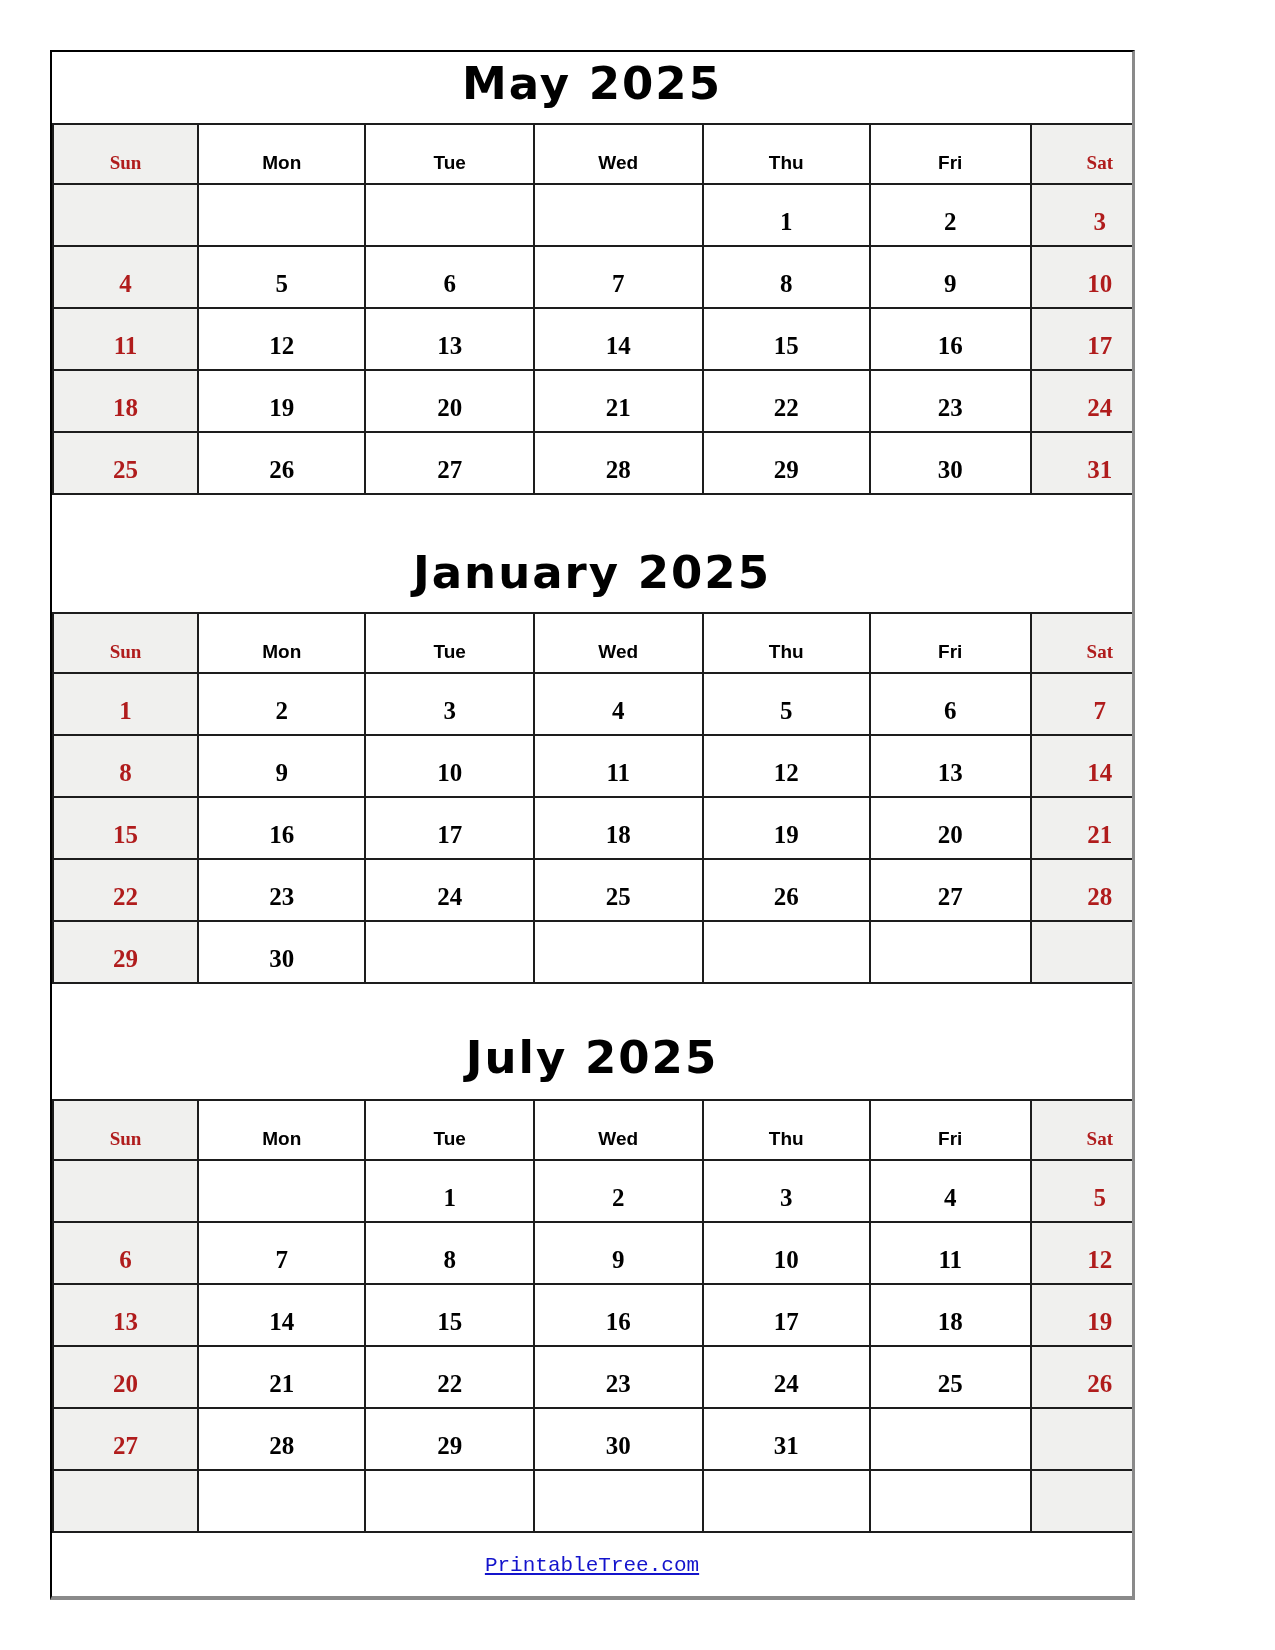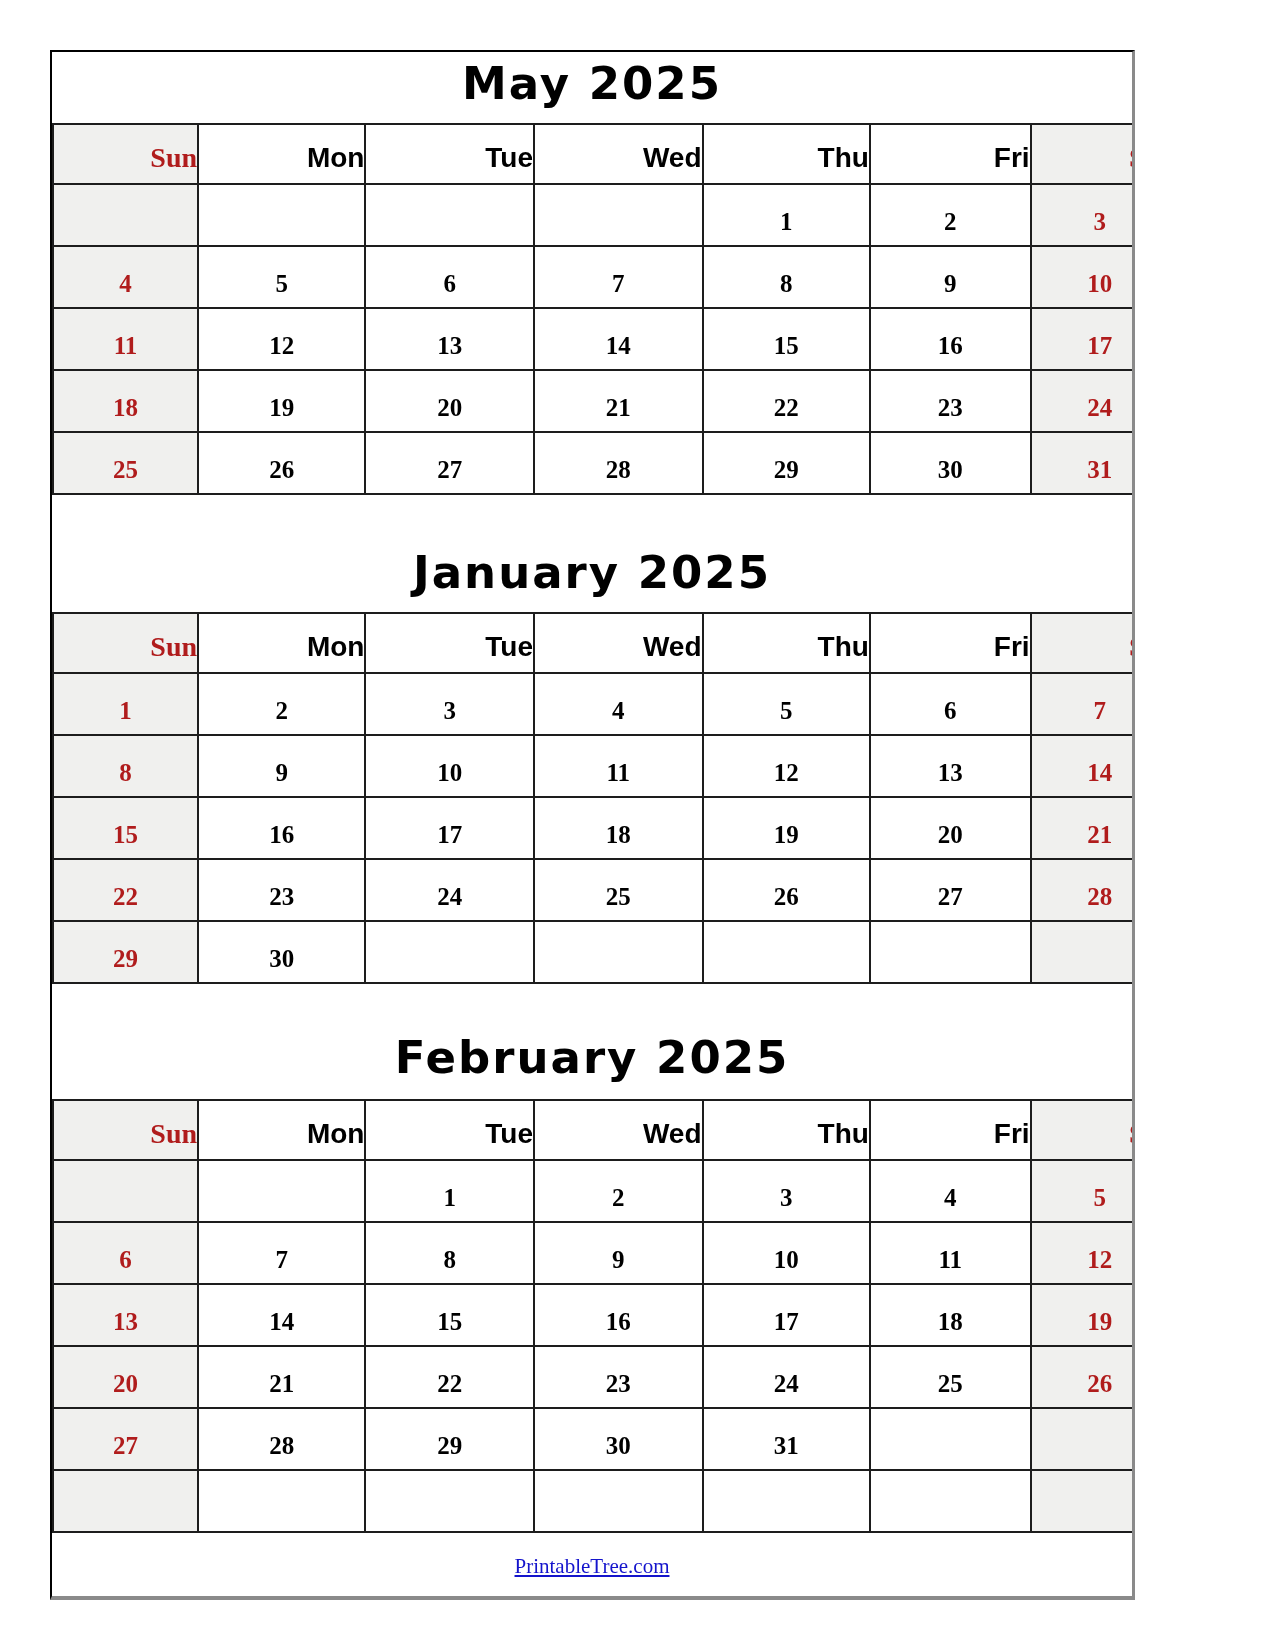--- a/index.html
+++ b/index.html
@@ -44,25 +44,24 @@
   table.cal th, table.cal td {
     border: 2px solid #1d1d1d;
     text-align: center;
     vertical-align: bottom;
     padding: 0 0 9px 0;
     font-weight: bold;
     overflow: hidden;
   }
   table.cal th {
     height: 49px;
-    font-size: 28px;
+    font-size: 19px;
     font-family: "Liberation Sans", sans-serif;
     color: #000000;
     background: #ffffff;
-    text-align: right;
   }
   table.cal td {
     height: 51px;
     font-size: 25px;
     font-family: "Liberation Serif", serif;
     color: #000000;
     background: #ffffff;
   }
   table.cal th.weekend,
   table.cal td.weekend {
@@ -70,21 +69,21 @@
     color: #b01c1c;
   }
   table.cal th.weekend {
     font-family: "Liberation Serif", serif;
   }
   .footer {
     text-align: center;
     margin-top: 21px;
   }
   .footer a {
-    font-family: Liberation Serif, serif;
+    font-family: Liberation Mono, monospace;
     font-size: 21px;
     color: #1414cc;
     text-decoration: underline;
     cursor: pointer;
   }
 </style>
 </head>
 <body>
 
 <div class="page-frame">
@@ -227,21 +226,21 @@
               <td class=""></td>
               <td class=""></td>
               <td class=""></td>
               <td class=""></td>
               <td class="weekend"></td>
             </tr>
           </tbody>
         </table>
       </section>
       <section class="month month-july">
-        <h1 class="month-title">February 2025</h1>
+        <h1 class="month-title">July 2025</h1>
         <table class="cal">
           <colgroup>
             <col style="width: 13%;">
             <col style="width: 15%;">
             <col style="width: 15.1%;">
             <col style="width: 15.1%;">
             <col style="width: 15%;">
             <col style="width: 14.4%;">
             <col style="width: 12.4%;">
           </colgroup>

